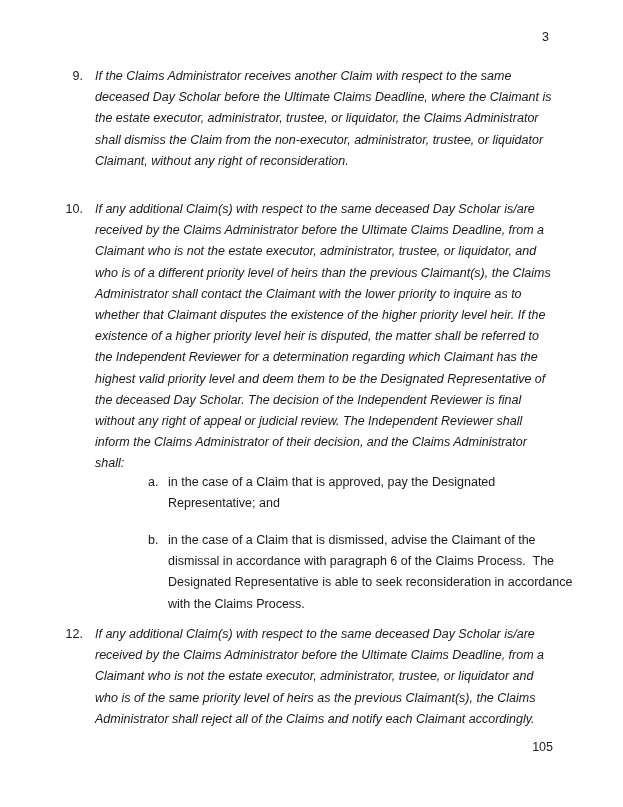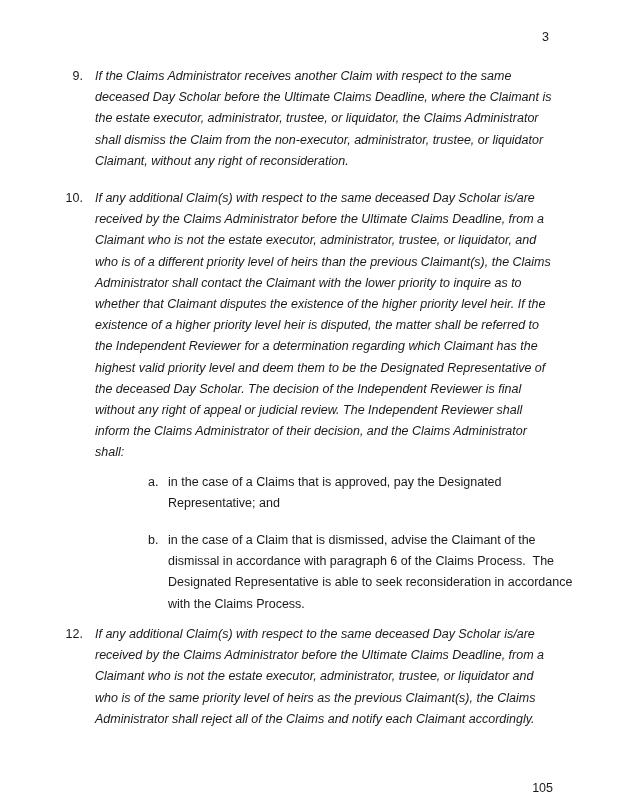--- a/index.html
+++ b/index.html
@@ -12,21 +12,21 @@
     font-size: 12.5px;
     color: #1a1a1a;
     overflow: hidden;
   }
   .page-num {
     position: absolute;
     line-height: 14px;
     white-space: nowrap;
   }
   .page-num-top { top: 30px; right: 74px; }
-  .page-num-bottom { top: 781px; right: 70px; }
+  .page-num-bottom { top: 740px; right: 70px; }
   .list-item {
     position: absolute;
     left: 65px;
     display: flex;
     align-items: flex-start;
     line-height: 21.2px;
   }
   .list-item .num {
     width: 18px;
     flex-shrink: 0;
@@ -64,40 +64,40 @@
 
   <div class="list-item" style="top: 66px;">
     <span class="num">9.</span>
     <div class="text">If the Claims Administrator receives another Claim with respect to the same
 deceased Day Scholar before the Ultimate Claims Deadline, where the Claimant is
 the estate executor, administrator, trustee, or liquidator, the Claims Administrator
 shall dismiss the Claim from the non-executor, administrator, trustee, or liquidator
 Claimant, without any right of reconsideration.</div>
   </div>
 
-  <div class="list-item" style="top: 188px;">
+  <div class="list-item" style="top: 199px;">
     <span class="num">10.</span>
     <div class="text">If any additional Claim(s) with respect to the same deceased Day Scholar is/are
 received by the Claims Administrator before the Ultimate Claims Deadline, from a
 Claimant who is not the estate executor, administrator, trustee, or liquidator, and
 who is of a different priority level of heirs than the previous Claimant(s), the Claims
 Administrator shall contact the Claimant with the lower priority to inquire as to
 whether that Claimant disputes the existence of the higher priority level heir. If the
 existence of a higher priority level heir is disputed, the matter shall be referred to
 the Independent Reviewer for a determination regarding which Claimant has the
 highest valid priority level and deem them to be the Designated Representative of
 the deceased Day Scholar. The decision of the Independent Reviewer is final
 without any right of appeal or judicial review. The Independent Reviewer shall
 inform the Claims Administrator of their decision, and the Claims Administrator
 shall:</div>
   </div>
 
   <div class="sub-item" style="top: 472px;">
     <span class="num">a.</span>
-    <div class="text">in the case of a Claims that is approved, pay the Designated
+    <div class="text">in the case of a Claim that is approved, pay the Designated
 Representative; and</div>
   </div>
 
   <div class="sub-item" style="top: 530px;">
     <span class="num">b.</span>
     <div class="text">in the case of a Claim that is dismissed, advise the Claimant of the
 dismissal in accordance with paragraph 6 of the Claims Process.  The
 Designated Representative is able to seek reconsideration in accordance
 with the Claims Process.</div>
   </div>

